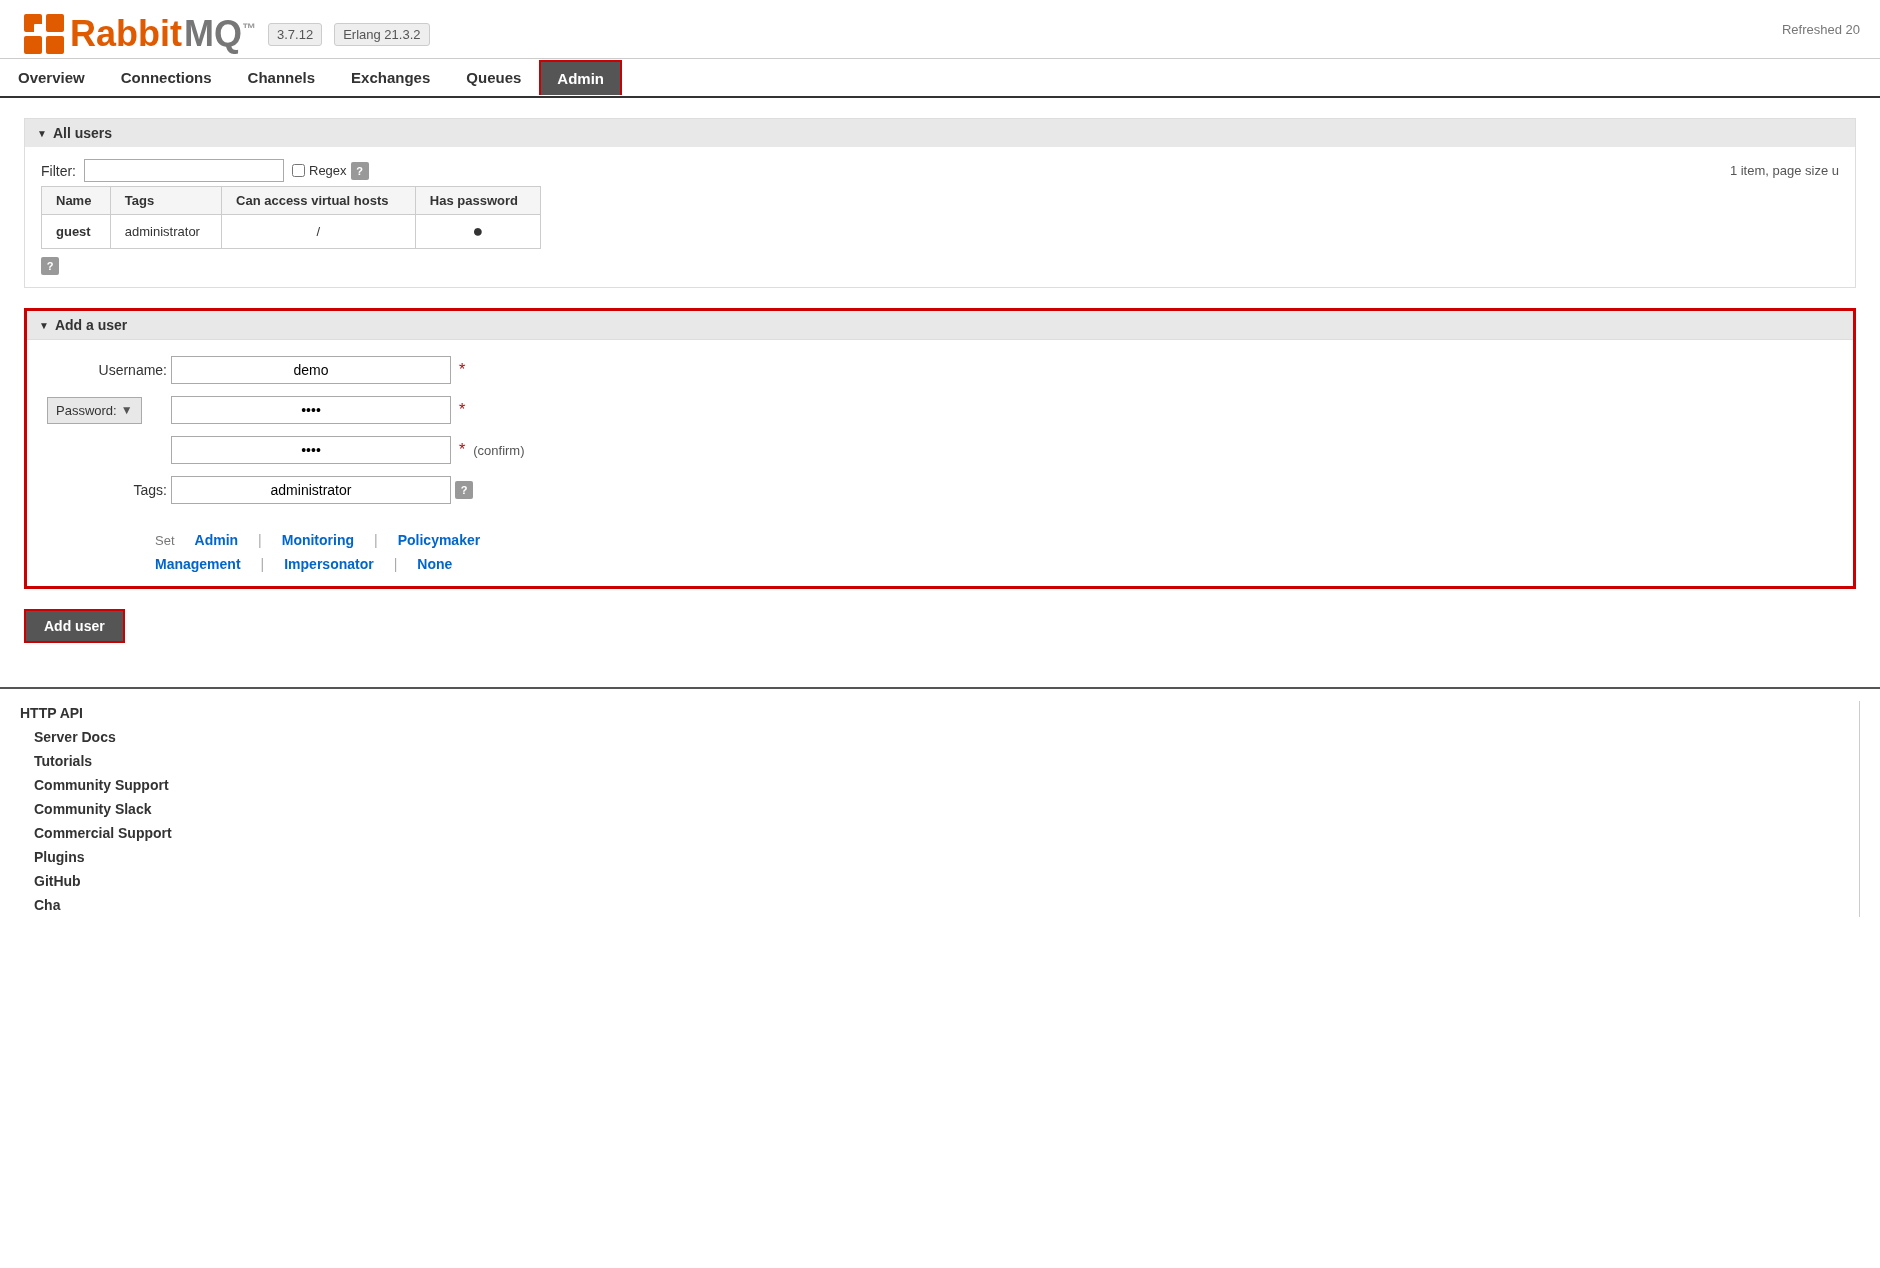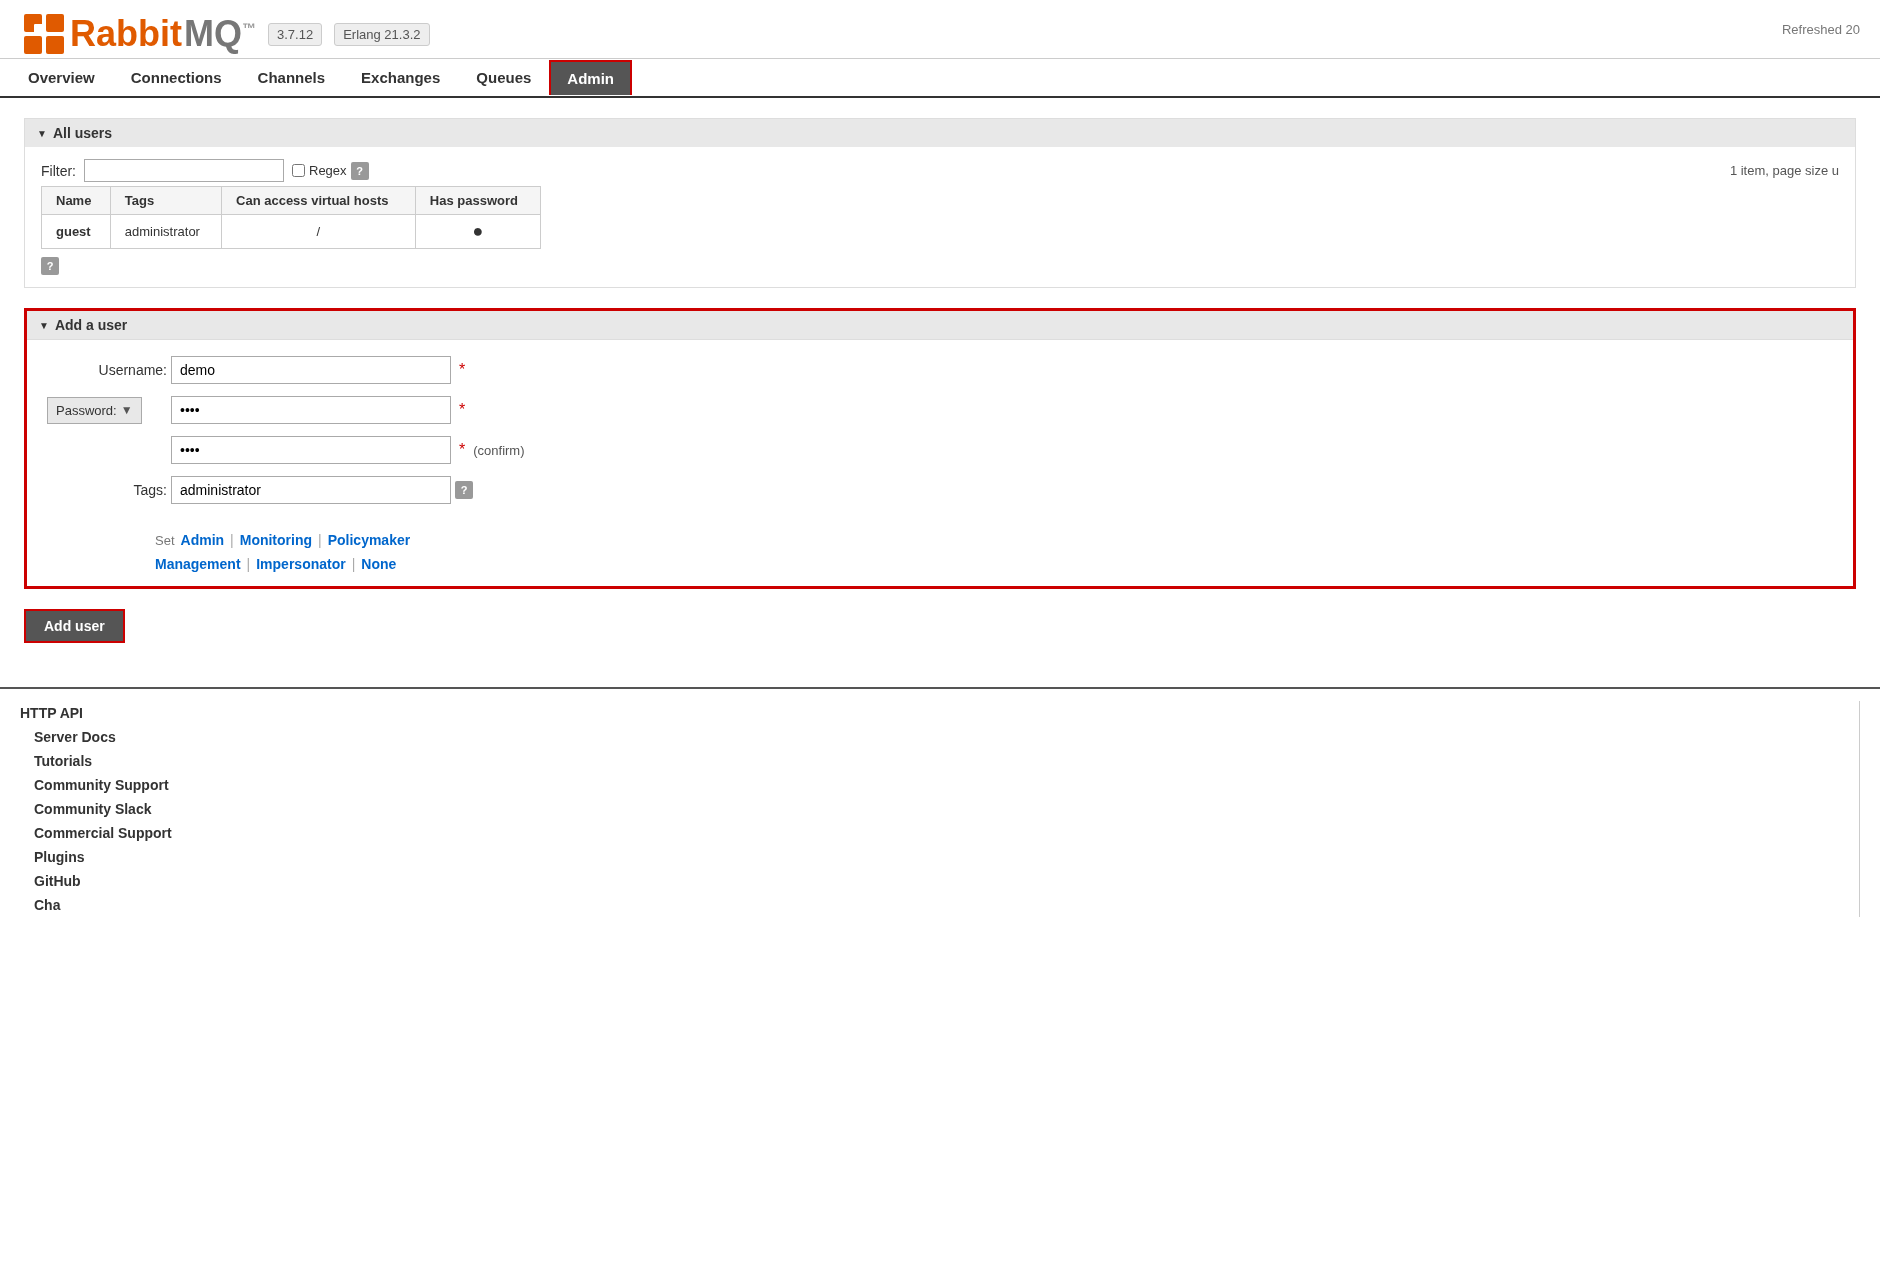--- a/index.html
+++ b/index.html
@@ -30,21 +30,21 @@
     .refreshed-text {
       font-size: 13px;
       color: #777;
       padding-bottom: 10px;
     }
 
     
     .main-nav {
       display: flex;
       align-items: center;
-      padding: 0 10px;
+      padding: 0 0;
       border-bottom: 2px solid #333;
       background: #fff;
     }
     .nav-item {
       padding: 10px 18px;
       font-weight: bold;
       font-size: 15px;
       cursor: pointer;
       color: #333;
       text-decoration: none;
@@ -176,20 +176,21 @@
       text-align: right;
       width: 120px;
       font-size: 14px;
       flex-shrink: 0;
     }
     .form-input {
       border: 1px solid #aaa;
       padding: 5px 8px;
       font-size: 14px;
       width: 280px;
+      text-align: center;
     }
     .required-star {
       color: #cc0000;
       font-size: 16px;
       margin-left: 4px;
     }
     .confirm-label {
       font-size: 13px;
       color: #555;
       margin-left: 4px;
@@ -216,21 +217,21 @@
       font-size: 12px;
     }
 
     
     .tag-shortcuts {
       display: flex;
       align-items: center;
       margin-left: 128px;
       margin-bottom: 8px;
       flex-wrap: wrap;
-      gap: 2px;
+      gap: 16px;
       font-size: 14px;
     }
     .tag-shortcuts .set-label {
       color: #777;
       font-size: 13px;
       margin-right: 4px;
     }
     .tag-link {
       color: #0066cc;
       font-weight: bold;

